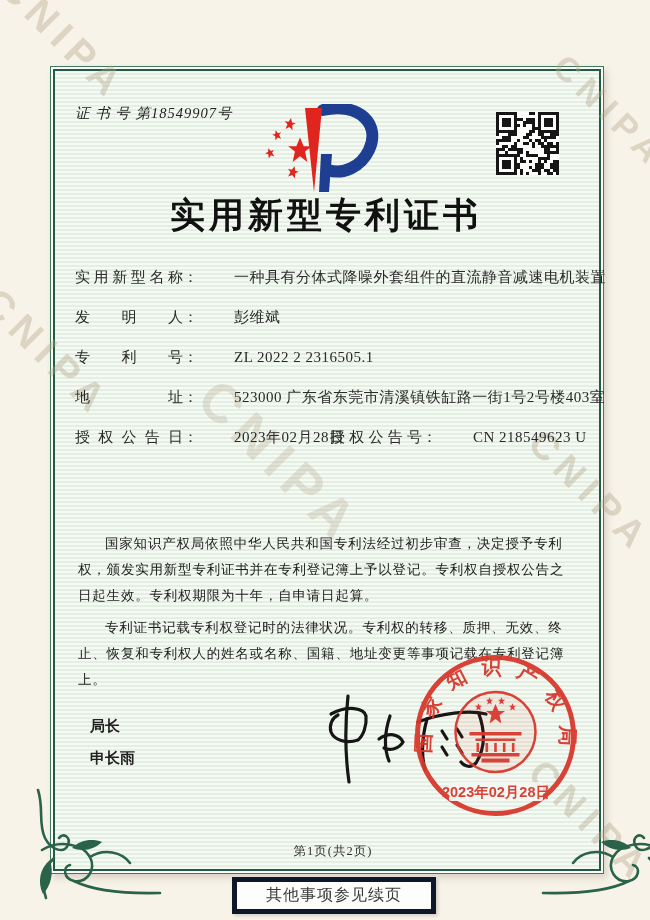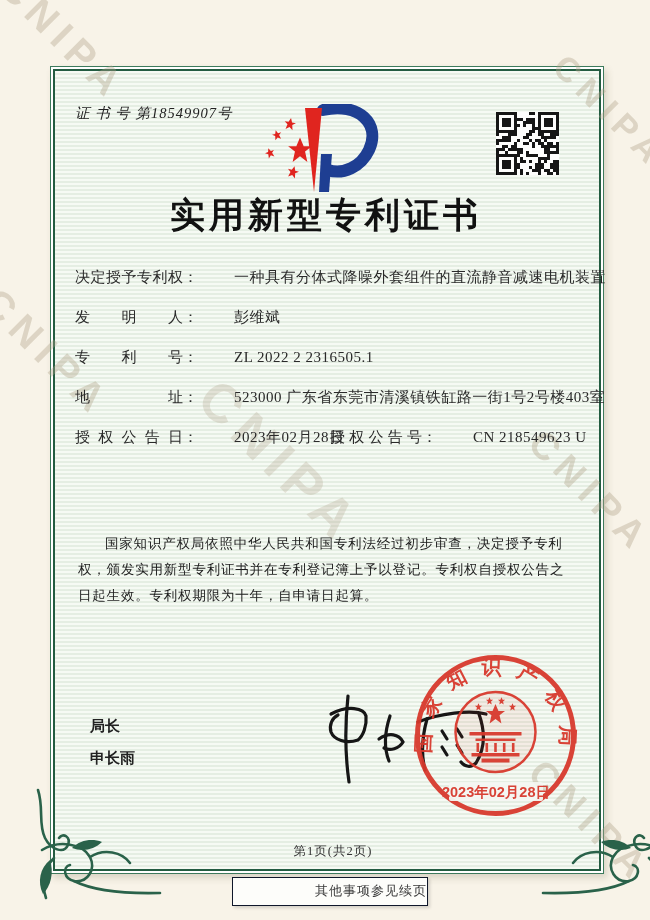--- a/index.html
+++ b/index.html
@@ -46,22 +46,22 @@
 
   .director{position:absolute;left:40px;top:644px;font-family:"Liberation Sans","DejaVu Sans",sans-serif;
             font-weight:700;font-size:15px;color:#222;line-height:32px;}
   .signature{position:absolute;left:268px;top:620px;width:185px;height:112px;}
   .seal{position:absolute;left:362px;top:586px;width:168px;height:168px;opacity:.94;}
 
   .page-footer{position:absolute;left:0;top:777px;width:100%;text-align:center;font-size:12.5px;
                color:#333;letter-spacing:1px;margin-left:7px;}
 
   .tab{position:absolute;left:232px;top:877px;width:194px;height:27px;background:#fdfdfa;z-index:3;
-       border:1px solid #0f172a;box-shadow:2px 2px 3px rgba(0,0,0,.15);
-       text-align:right;line-height:26px;font-size:13px;color:#3a3a3a;letter-spacing:1px;}
+       border:5px solid #0f172a;box-shadow:2px 2px 3px rgba(0,0,0,.15);
+       text-align:center;line-height:26px;font-size:16px;color:#3a3a3a;letter-spacing:1px;}
 
   .orn{position:absolute;z-index:4;pointer-events:none;}
   .orn-left{left:28px;top:788px;}
   .orn-right{left:540px;top:788px;transform:scaleX(-1);}
 </style>
 </head>
 <body>
 
 <div id="stage">
 
@@ -332,21 +332,21 @@
         <rect x="42" y="60" width="3" height="3" fill="#161616"></rect>
         <rect x="51" y="60" width="3" height="3" fill="#161616"></rect>
         <rect x="54" y="60" width="3" height="3" fill="#161616"></rect>
         <rect x="60" y="60" width="3" height="3" fill="#161616"></rect>
       </svg>
 
     <div class="title">实用新型专利证书</div>
 
     <div class="rows">
       <div class="row">
-        <span class="f-label">决定授予专利权</span><span class="f-colon">：</span><span class="f-value">一种具有分体式降噪外套组件的直流静音减速电机装置</span>
+        <span class="f-label">实用新型名称</span><span class="f-colon">：</span><span class="f-value">一种具有分体式降噪外套组件的直流静音减速电机装置</span>
       </div>
       <div class="row">
         <span class="f-label">发明人</span><span class="f-colon">：</span><span class="f-value">彭维斌</span>
       </div>
       <div class="row">
         <span class="f-label">专利号</span><span class="f-colon">：</span><span class="f-value">ZL 2022 2 2316505.1</span>
       </div>
       <div class="row">
         <span class="f-label">地址</span><span class="f-colon">：</span><span class="f-value">523000 广东省东莞市清溪镇铁缸路一街1号2号楼403室</span>
       </div>
@@ -355,20 +355,21 @@
           <span class="f-label">授权公告日</span><span class="f-colon">：</span><span class="f-value">2023年02月28日</span>
         </span>
         <span class="grant2">
           <span class="f-label">授权公告号</span><span class="f-colon">：</span><span class="f-value">CN 218549623 U</span>
         </span>
       </div>
     </div>
 
     <div class="paras">
       <p>国家知识产权局依照中华人民共和国专利法经过初步审查，决定授予专利权，颁发实用新型专利证书并在专利登记簿上予以登记。专利权自授权公告之日起生效。专利权期限为十年，自申请日起算。</p>
+      <p>专利证书记载专利权登记时的法律状况。专利权的转移、质押、无效、终止、恢复和专利权人的姓名或名称、国籍、地址变更等事项记载在专利登记簿上。</p>
     </div>
 
     <div class="director">
       <div>局长</div>
       <div>申长雨</div>
     </div>
 
     <svg class="signature" viewBox="0 0 185 112">
       <g stroke="#161616" stroke-width="3.2" fill="none" stroke-linecap="round">
         <path d="M30,10 C27,38 27,68 31,96"></path>

